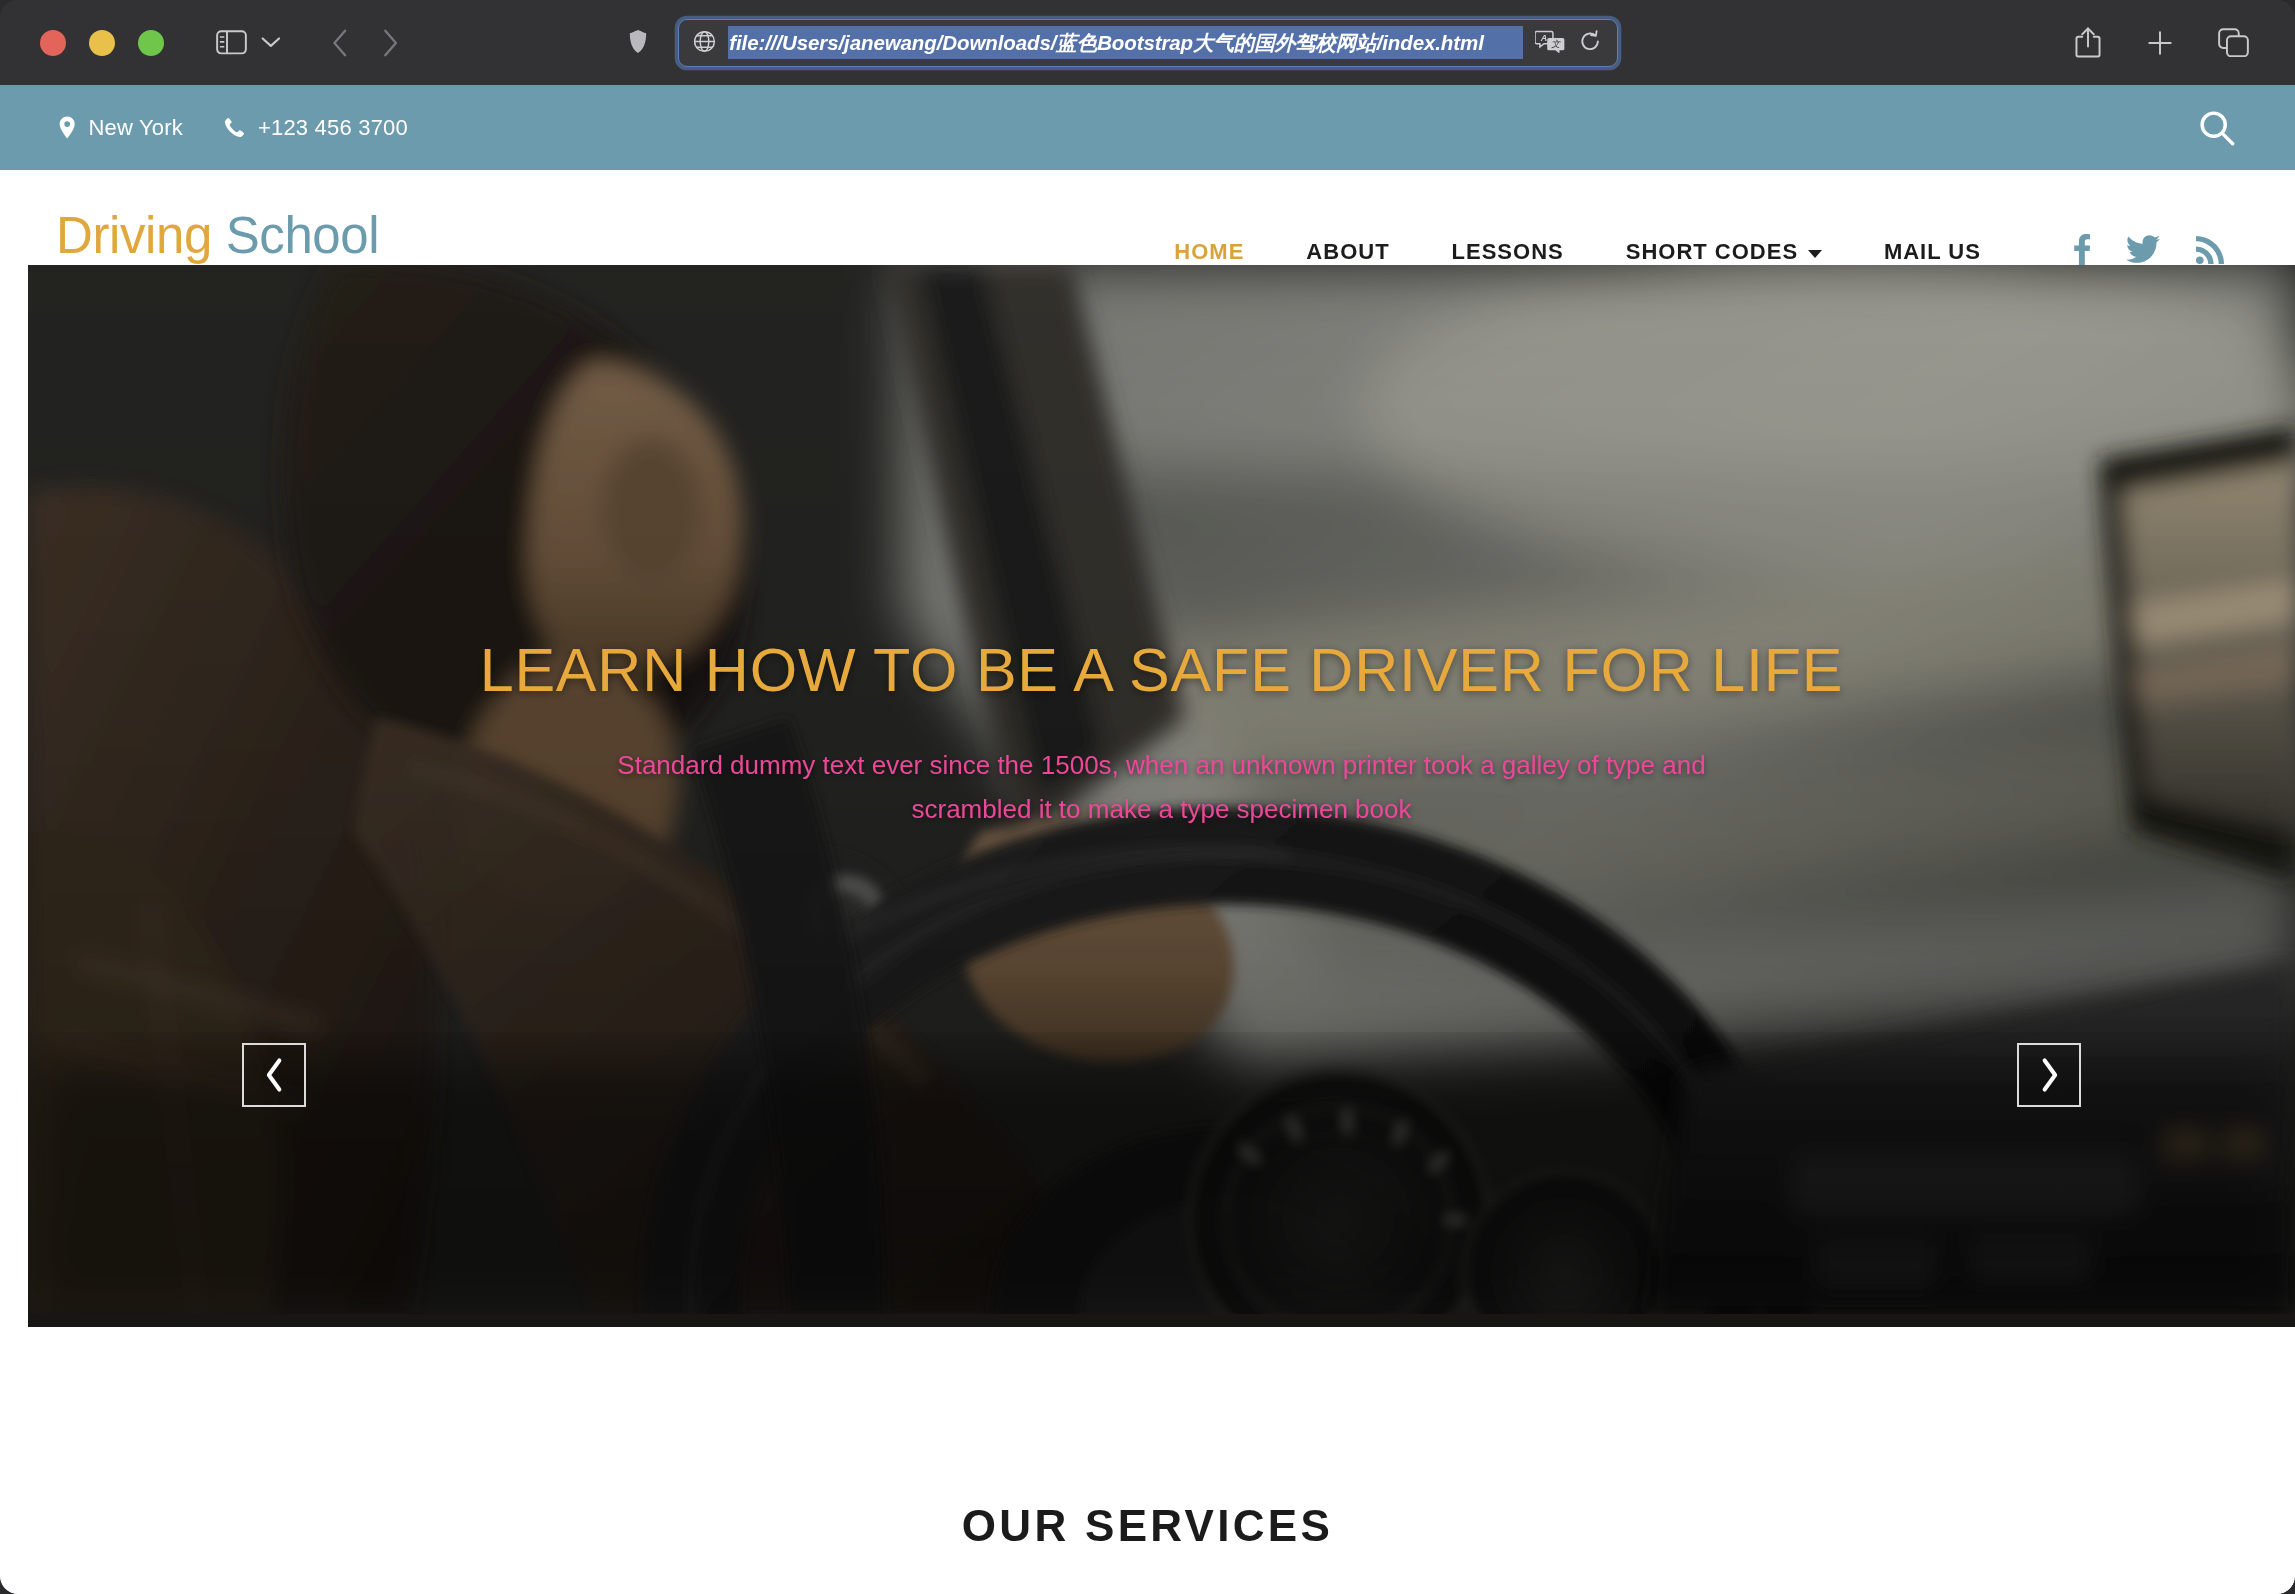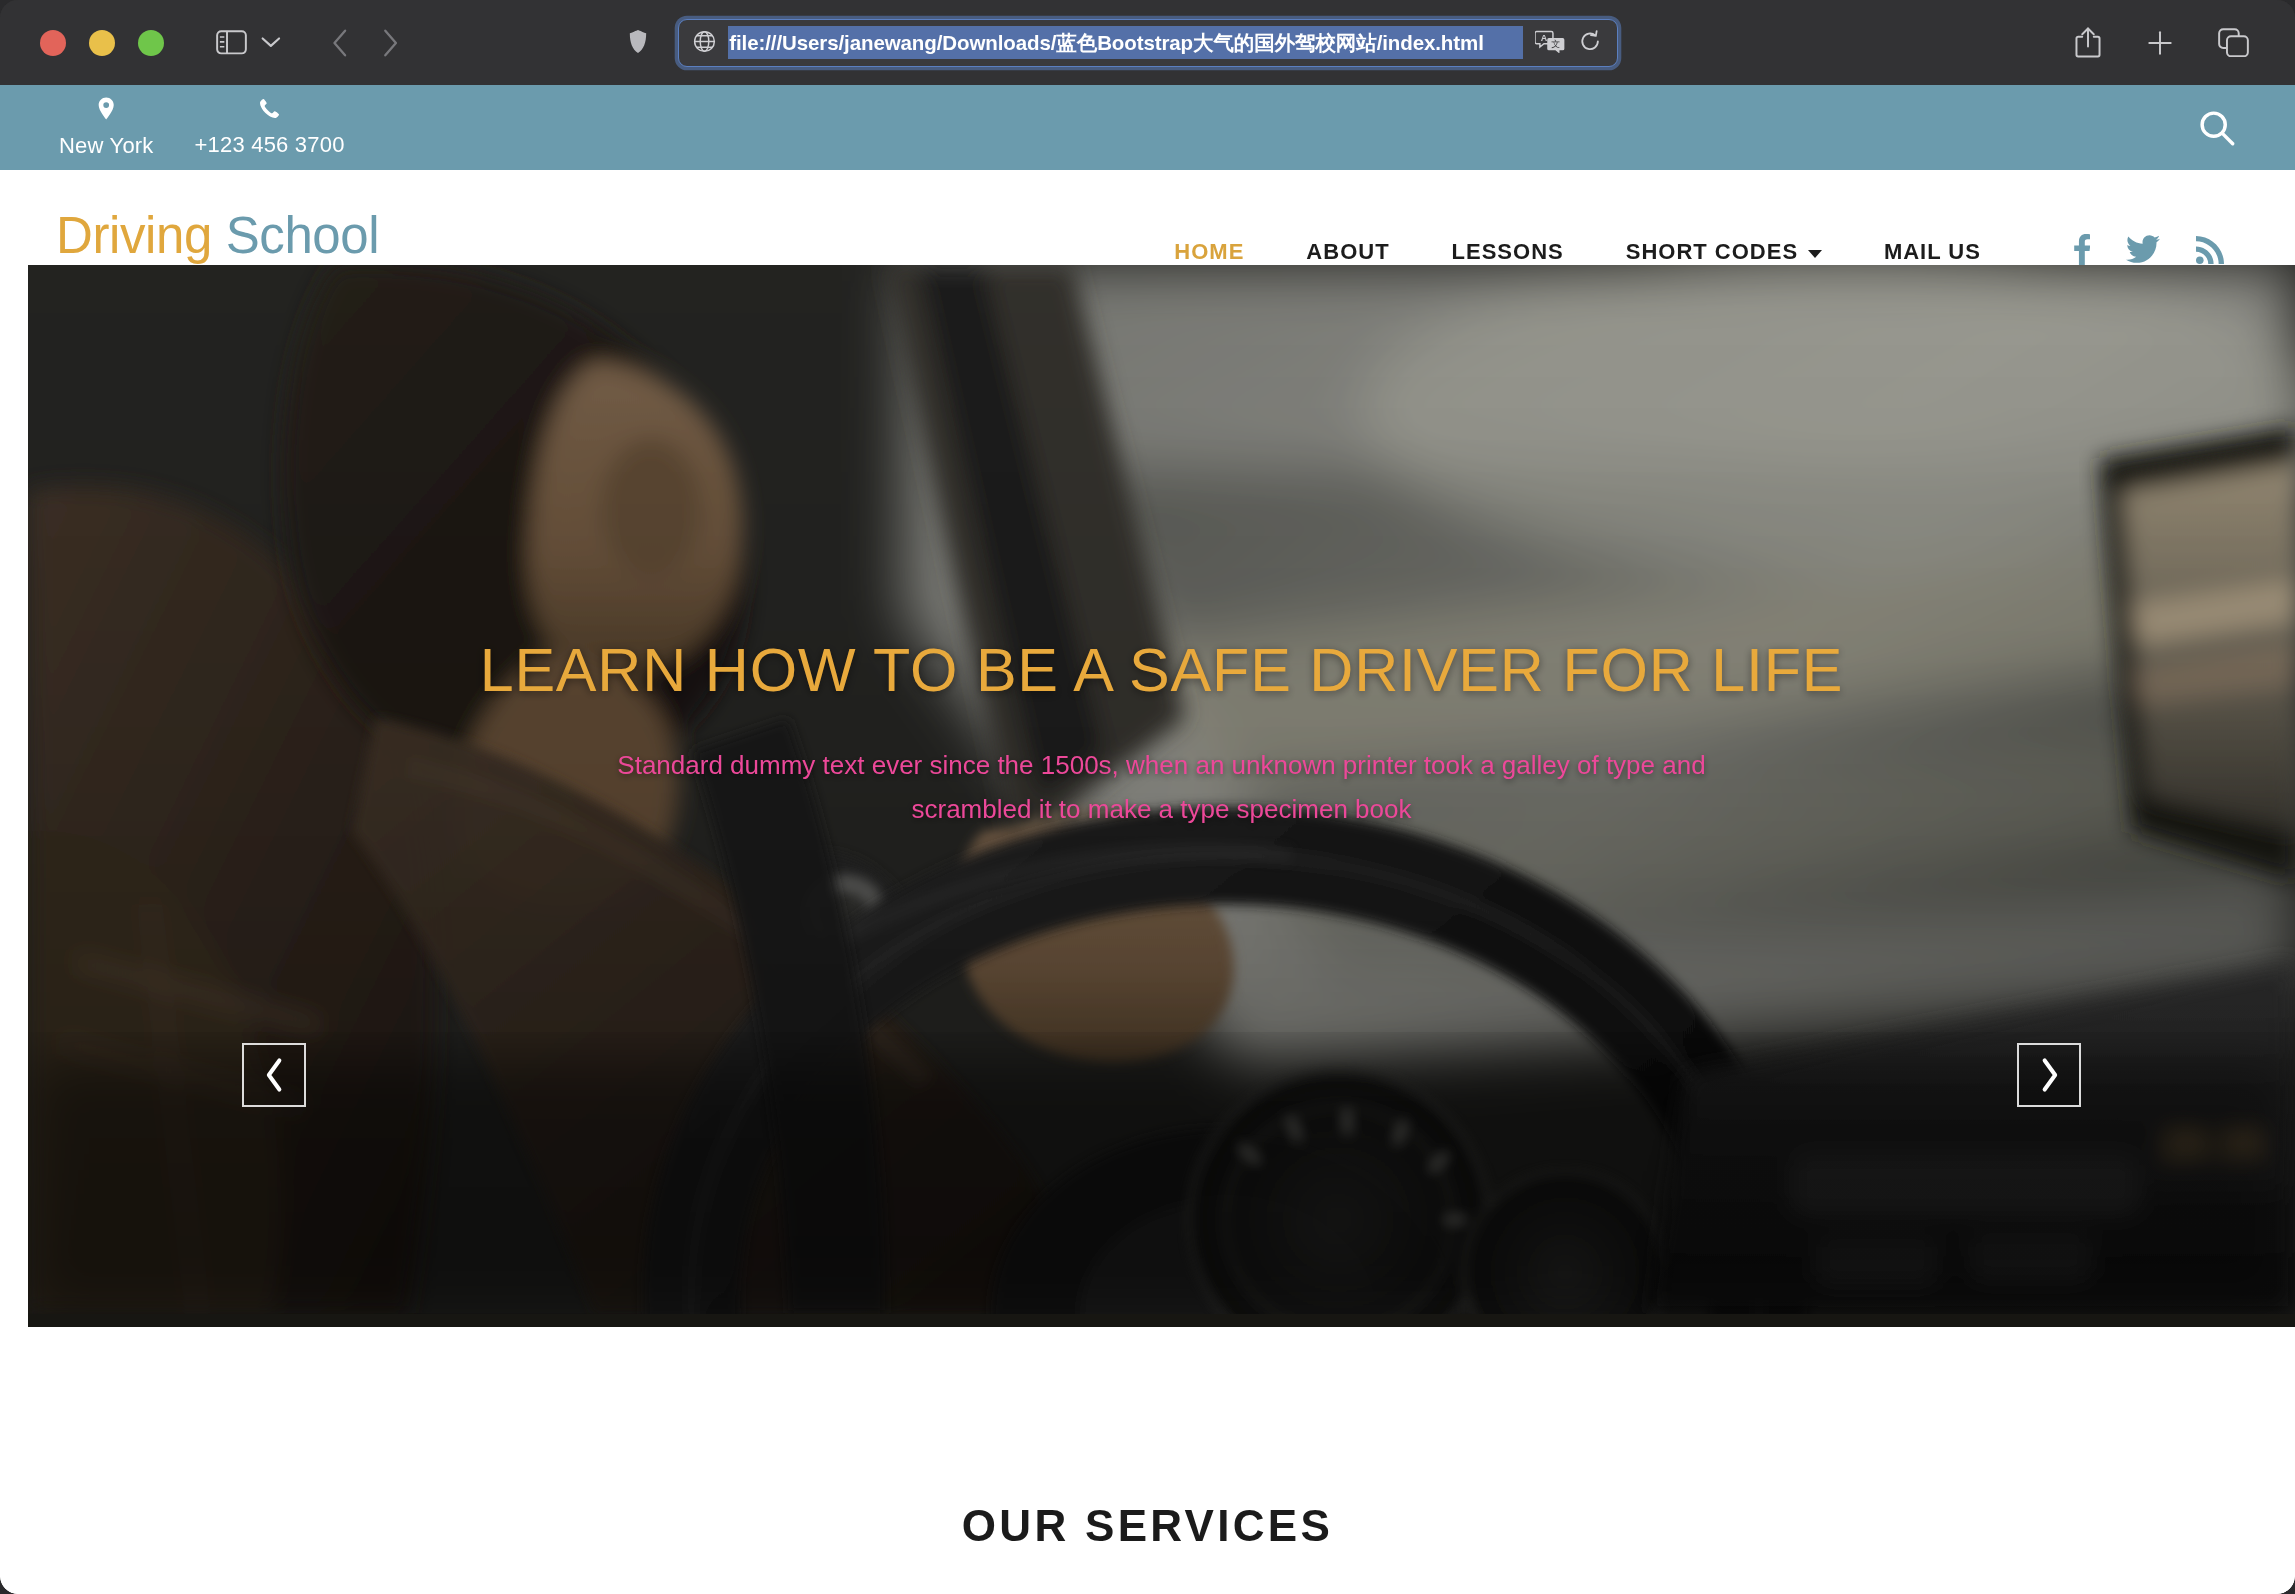--- a/index.html
+++ b/index.html
@@ -60,20 +60,21 @@
     flex: 1;
     height: 48px;
     background: #3a3a3d;
     border-radius: 9px;
     border: 1.6px solid #5b7fc0;
     box-shadow: 0 0 0 3.3px rgba(91,127,192,0.55);
     display: flex;
     align-items: center;
     padding: 0 14.7px;
     gap: 11.5px;
+    font-style: italic;
   }
   .globe-icon { color: #cfcfd3; flex: 0 0 auto; }
   .url-text {
     flex: 1;
     color: #ffffff;
     font-size: 20.5px;
     font-weight: 700;
     white-space: nowrap;
     overflow: hidden;
     background: #5470a8;
@@ -112,21 +113,20 @@
     padding: 0 59px;
   }
   .topbar-left { display: flex; align-items: center; gap: 41px; }
   .topbar-item {
     display: flex;
     align-items: center;
     gap: 13px;
     color: #ffffff;
     font-size: 22px;
     letter-spacing: 0.2px;
-    flex-direction: column;
   }
   .topbar-item .ic { display: inline-flex; color: #ffffff; }
   .search-btn { margin-left: auto; display: inline-flex; color: #ffffff; cursor: pointer; }
 
   
   .navbar {
     height: 95px;
     background: #ffffff;
     display: flex;
     align-items: flex-end;

